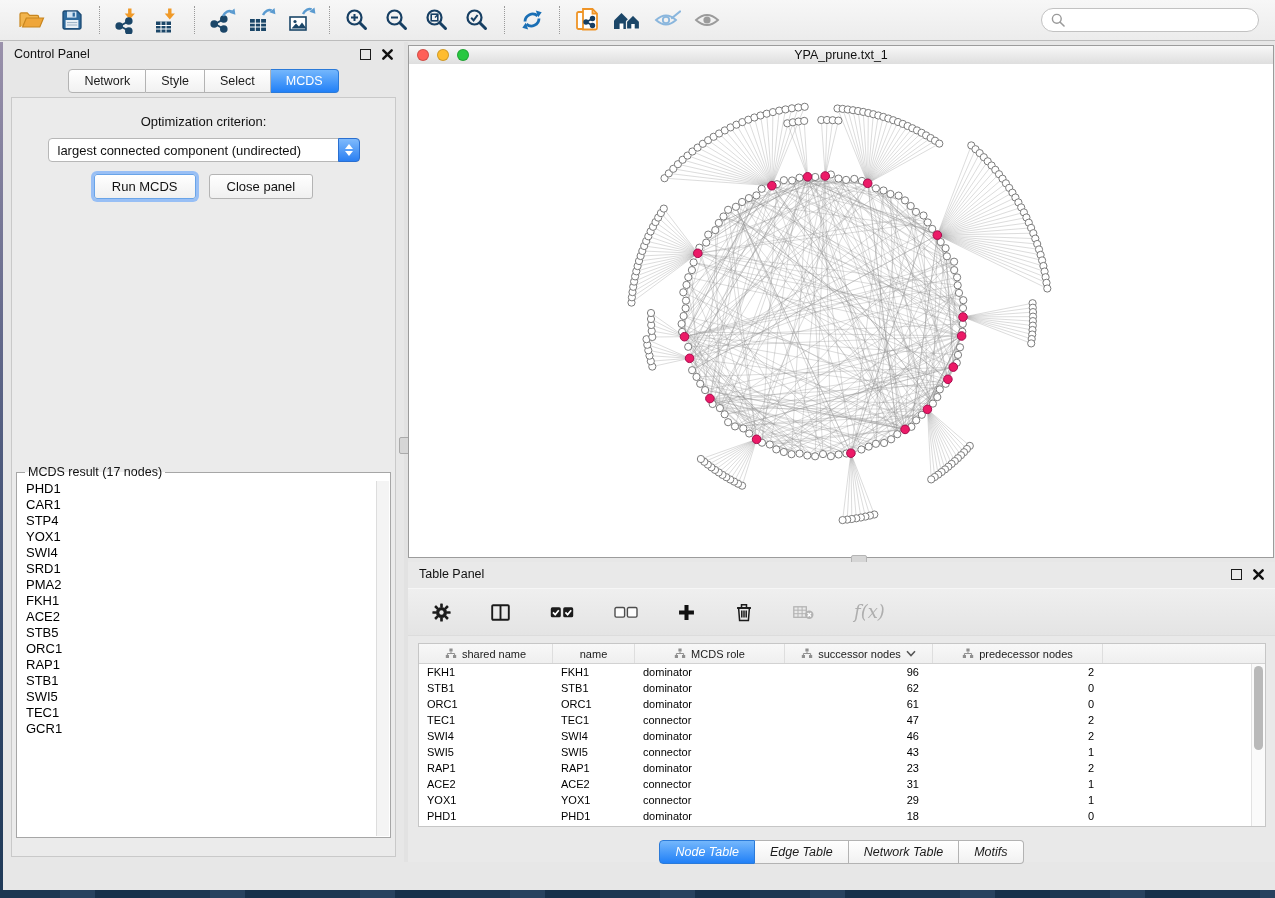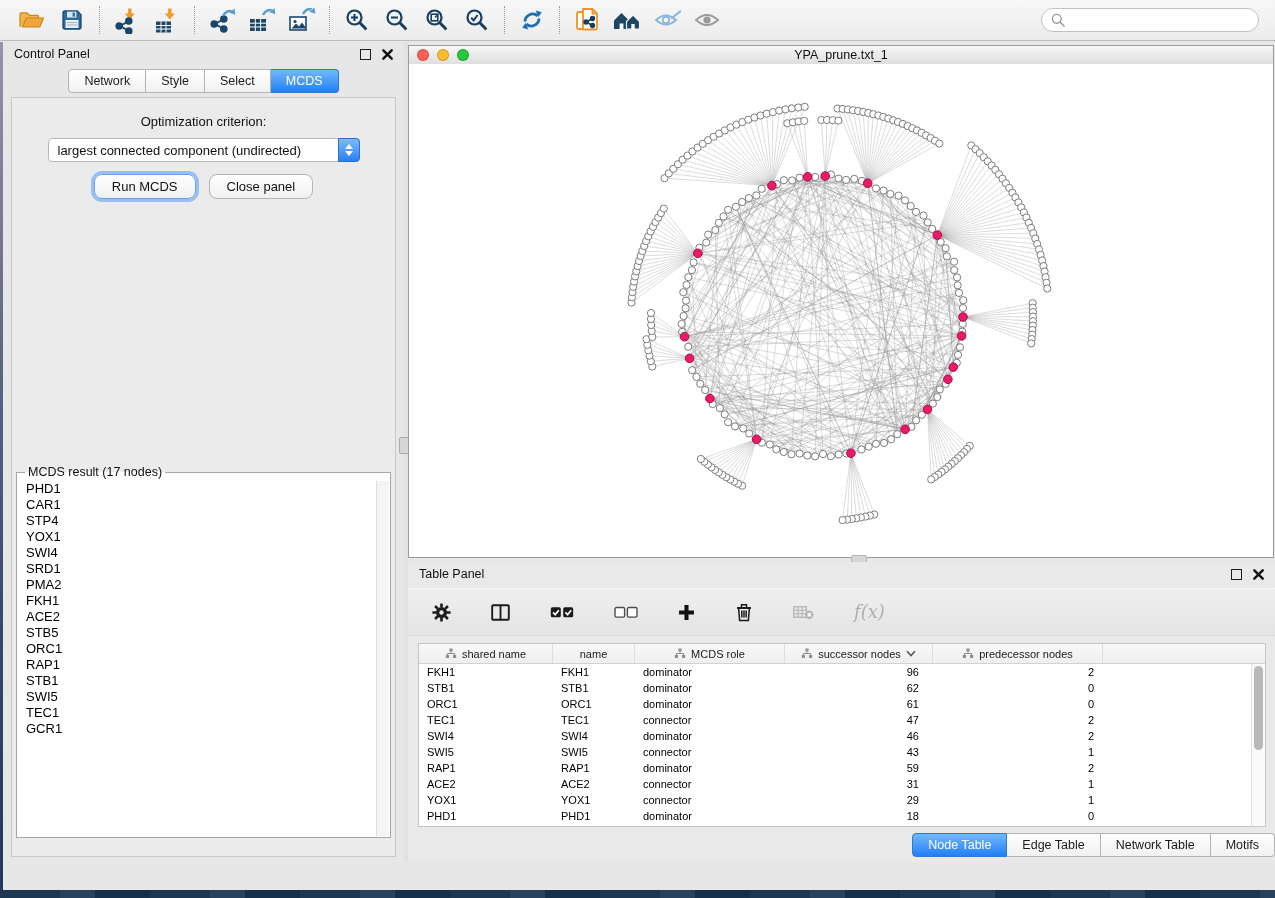--- a/index.html
+++ b/index.html
@@ -26,21 +26,21 @@
   .seg:last-child{border-radius:0 4px 4px 0;}
   .seg.active{background:linear-gradient(#74b7fc,#2180f7);color:#fff;border-color:#2b7ad8;}
   .cp-content{position:absolute;left:8px;right:8px;top:55px;bottom:5px;background:#ebebeb;border:1px solid #c9c9c9;}
   .opt-label{text-align:center;font-size:13px;color:#111;margin-top:16px;}
   .dropdown{position:relative;margin:9px auto 0 auto;width:312px;height:24px;background:#fff;border:1px solid #b7b7b7;border-radius:4px;display:flex;align-items:center;box-sizing:border-box;}
   .dd-text{flex:1;font-size:13px;padding-left:9px;color:#111;white-space:nowrap;overflow:hidden;}
   .dd-cap{width:20px;align-self:stretch;margin:-1px -1px -1px 0;background:linear-gradient(#7fbafc,#2a7ff2);border:1px solid #2a6fd0;border-radius:0 4px 4px 0;display:flex;flex-direction:column;align-items:center;justify-content:center;gap:2px;}
   .tri-up{width:0;height:0;border-left:4px solid transparent;border-right:4px solid transparent;border-bottom:5px solid #fff;}
   .tri-dn{width:0;height:0;border-left:4px solid transparent;border-right:4px solid transparent;border-top:5px solid #fff;}
   .btn-row{display:flex;justify-content:center;gap:13px;margin-top:12px;}
-  .btn{height:23px;padding:0 17px;background:linear-gradient(#ffffff,#f0f0f0);border:1px solid #b4b4b4;border-radius:8px;font-size:13px;color:#111;display:flex;align-items:center;}
+  .btn{height:23px;padding:0 17px;background:linear-gradient(#ffffff,#f0f0f0);border:1px solid #b4b4b4;border-radius:3px;font-size:13px;color:#111;display:flex;align-items:center;}
   .btn.focusring{box-shadow:0 0 0 3px rgba(108,168,250,.65);border-color:#69a4e8;}
   .groupbox{position:absolute;left:4px;right:4px;top:367px;bottom:18px;border:1px solid #a6a6a6;background:#fff;margin:0;padding:0;}
   .groupbox legend{font-size:12.5px;color:#111;margin-left:8px;padding:0 3px;background:transparent;}
   .mcds-list{position:absolute;left:1px;right:13px;top:2px;bottom:1px;overflow:hidden;}
   .mcds-item{font-size:13px;line-height:16px;padding-left:8px;color:#000;}
   .mcds-scroll{position:absolute;right:1px;top:2px;bottom:1px;width:12px;background:#f4f4f4;border-left:1px solid #ddd;}
   
   .divider-v{position:absolute;left:404px;top:42px;width:4px;height:820px;background:#e2e2e2;}
   .handle-v{position:absolute;left:399px;top:437px;width:9px;height:15px;background:#d6d6d6;border:1px solid #aaa;border-radius:2px;}
   .handle-h{position:absolute;left:851px;top:555px;width:14px;height:8px;background:#d6d6d6;border:1px solid #b5b5b5;border-radius:2px;}
@@ -62,21 +62,21 @@
   .th{display:flex;align-items:center;justify-content:center;gap:5px;font-size:11px;color:#1b1b1b;border-right:1px solid #dedede;box-sizing:border-box;flex:0 0 auto;}
   .th.filler{flex:1;border-right:none;}
   .tbody{position:absolute;left:0;right:13px;top:20px;bottom:0;overflow:hidden;}
   .tr{display:flex;height:16px;align-items:center;}
   .td{font-size:11px;color:#000;box-sizing:border-box;flex:0 0 auto;white-space:nowrap;overflow:hidden;}
   .td.txt{padding-left:8px;}
   .td.num{text-align:right;padding-right:14px;}
   .td.num2{text-align:right;padding-right:9px;}
   .vscroll{position:absolute;right:0;top:20px;bottom:0;width:13px;background:#fafafa;border-left:1px solid #e2e2e2;}
   .vthumb{position:absolute;left:2px;top:2px;width:9px;height:84px;background:#b9b9b9;border-radius:5px;}
-  .tp-tabbar{position:absolute;left:0;right:0;top:271px;display:flex;justify-content:flex-end;}
+  .tp-tabbar{position:absolute;left:0;right:0;top:278px;display:flex;justify-content:center;font-style:italic;}
   
   .statusbar{position:absolute;left:0;top:862px;width:1275px;height:28px;background:linear-gradient(#f1f1f1,#e7e7e7);border-top:1px solid #c6c6c6;display:flex;align-items:center;padding:0 10px;box-sizing:border-box;}
   .listbtn{width:27px;height:21px;border:1px solid #aeaeae;border-radius:3px;background:linear-gradient(#fbfbfb,#efefef);display:flex;align-items:center;justify-content:center;}
   .membtn{margin-left:auto;height:22px;border:1px solid #aeaeae;border-radius:4px;background:linear-gradient(#fdfdfd,#f0f0f0);display:flex;align-items:center;gap:7px;padding:0 11px;font-size:12px;color:#111;}
   .memdot{width:11px;height:11px;border-radius:50%;}
 </style>
 </head>
 <body>
 
 <div class="screen">
@@ -1287,21 +1287,21 @@
             <div class="td txt" style="width: 134px;">SWI5</div>
             <div class="td txt" style="width: 82px;">SWI5</div>
             <div class="td txt" style="width: 150px;">connector</div>
             <div class="td num" style="width: 148px;">43</div>
             <div class="td num2" style="width: 170px;">1</div>
           </div>
           <div class="tr">
             <div class="td txt" style="width: 134px;">RAP1</div>
             <div class="td txt" style="width: 82px;">RAP1</div>
             <div class="td txt" style="width: 150px;">dominator</div>
-            <div class="td num" style="width: 148px;">59</div>
+            <div class="td num" style="width: 148px;">23</div>
             <div class="td num2" style="width: 170px;">2</div>
           </div>
           <div class="tr">
             <div class="td txt" style="width: 134px;">ACE2</div>
             <div class="td txt" style="width: 82px;">ACE2</div>
             <div class="td txt" style="width: 150px;">connector</div>
             <div class="td num" style="width: 148px;">31</div>
             <div class="td num2" style="width: 170px;">1</div>
           </div>
           <div class="tr">

